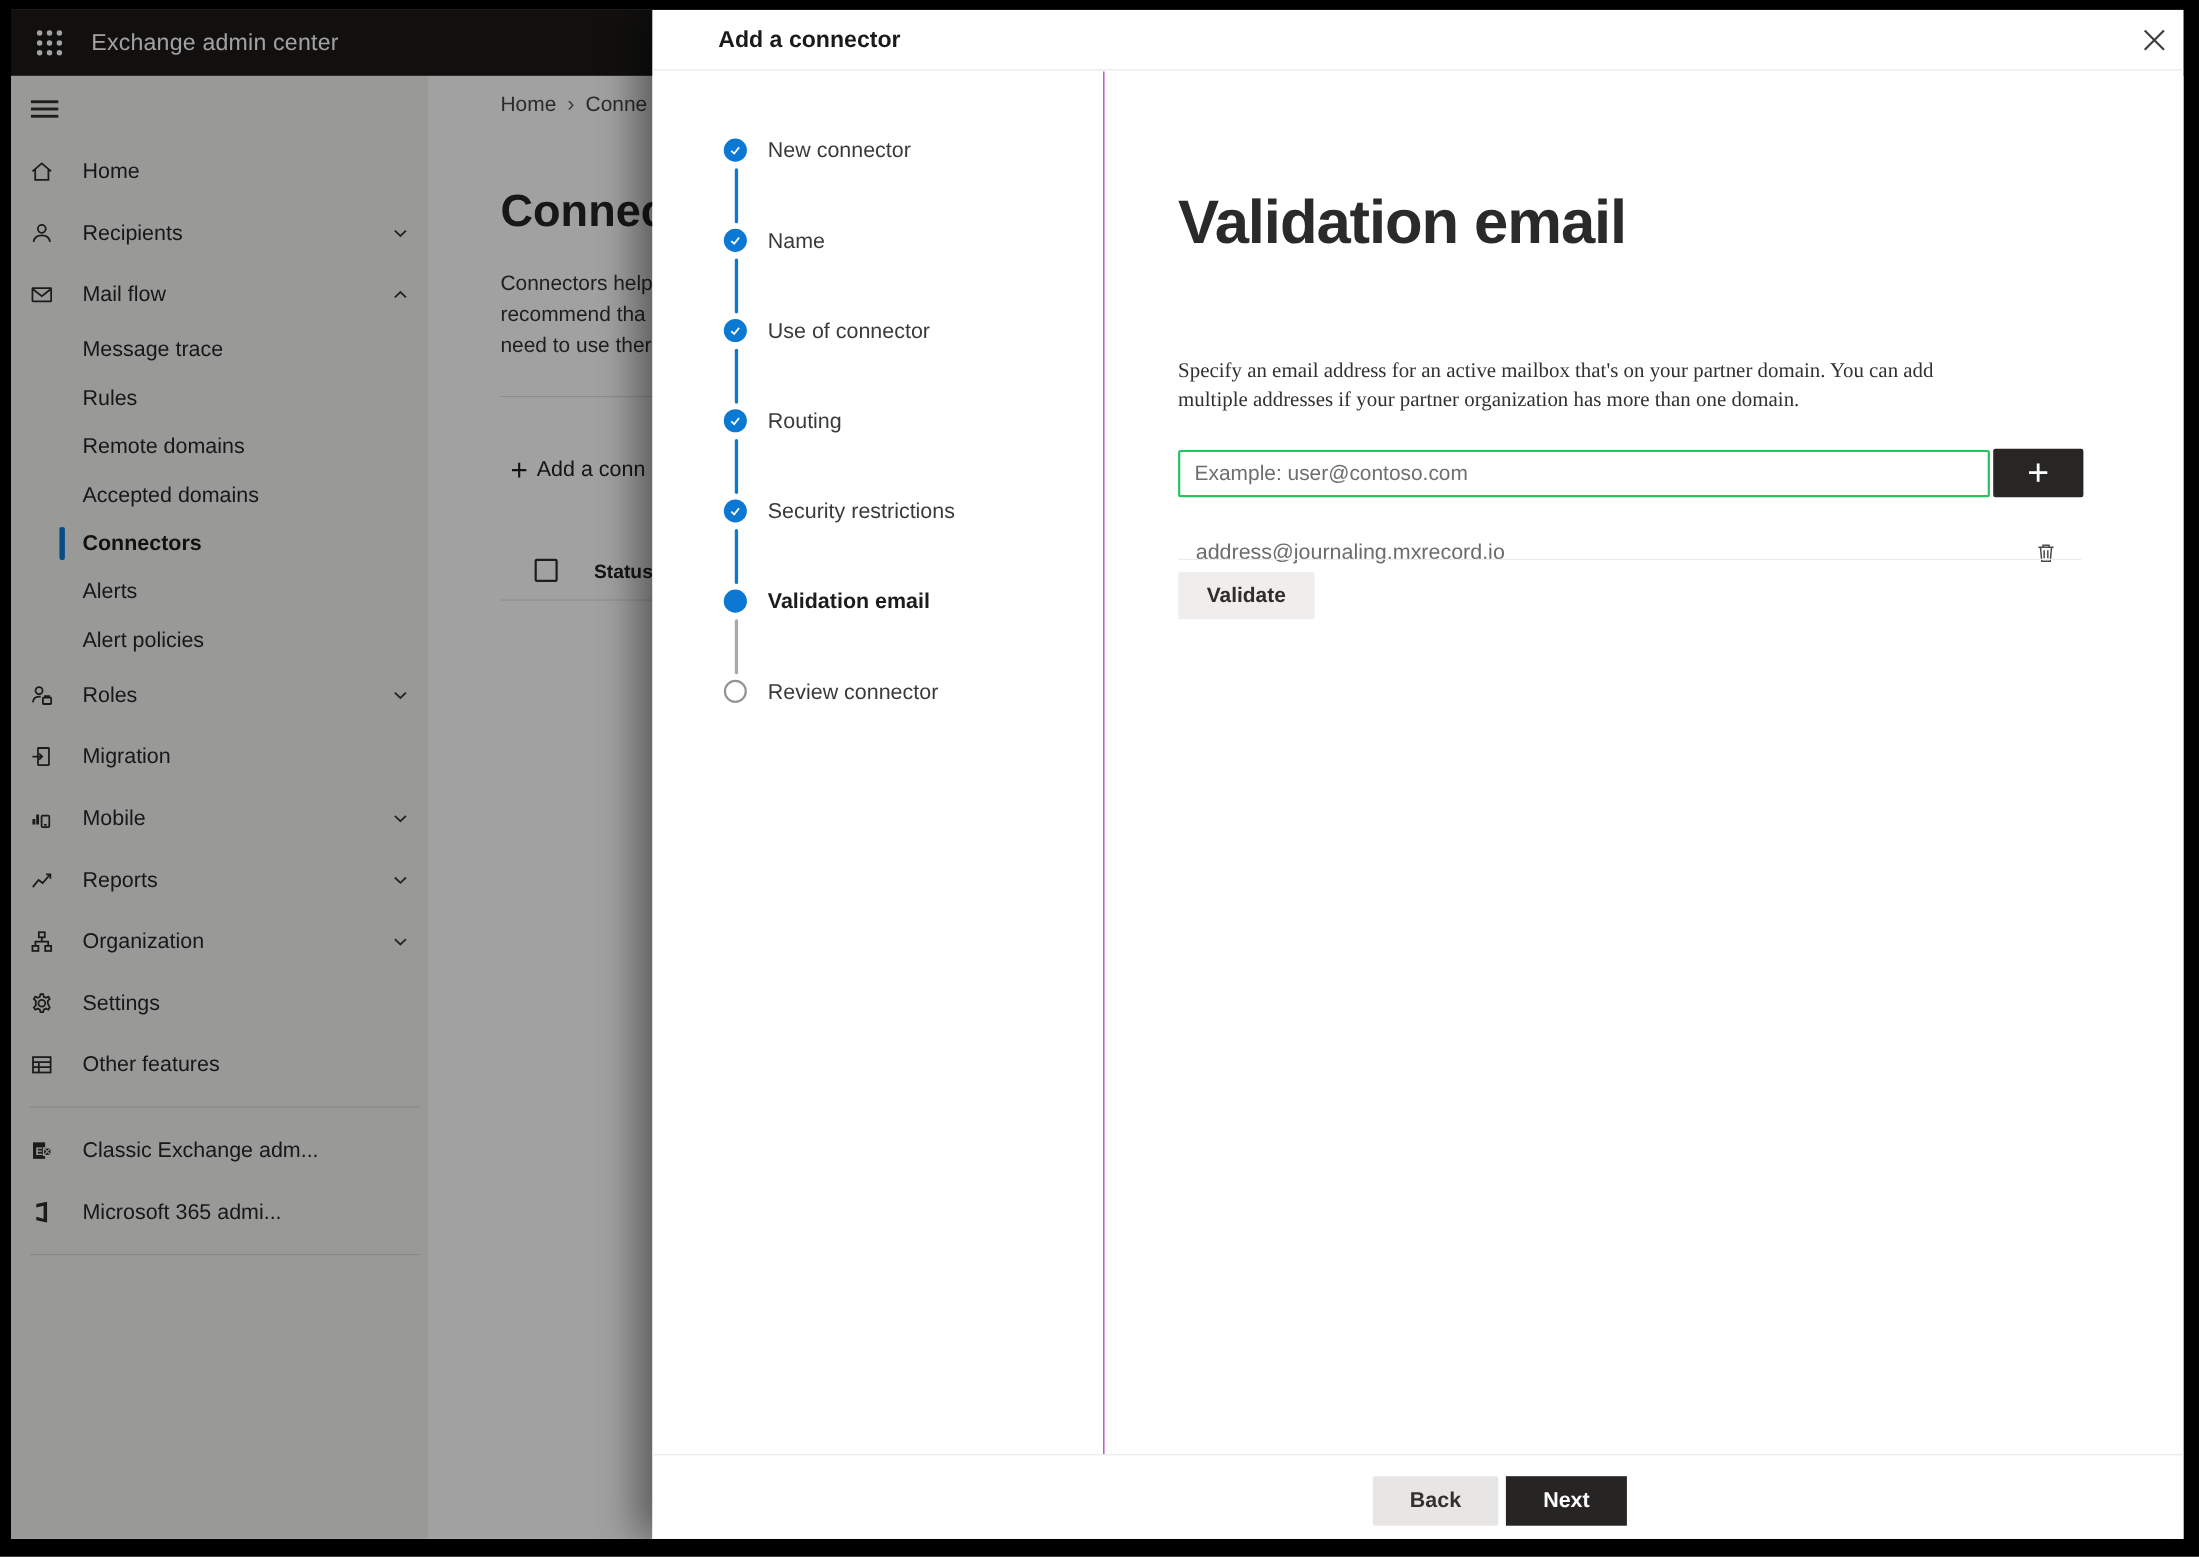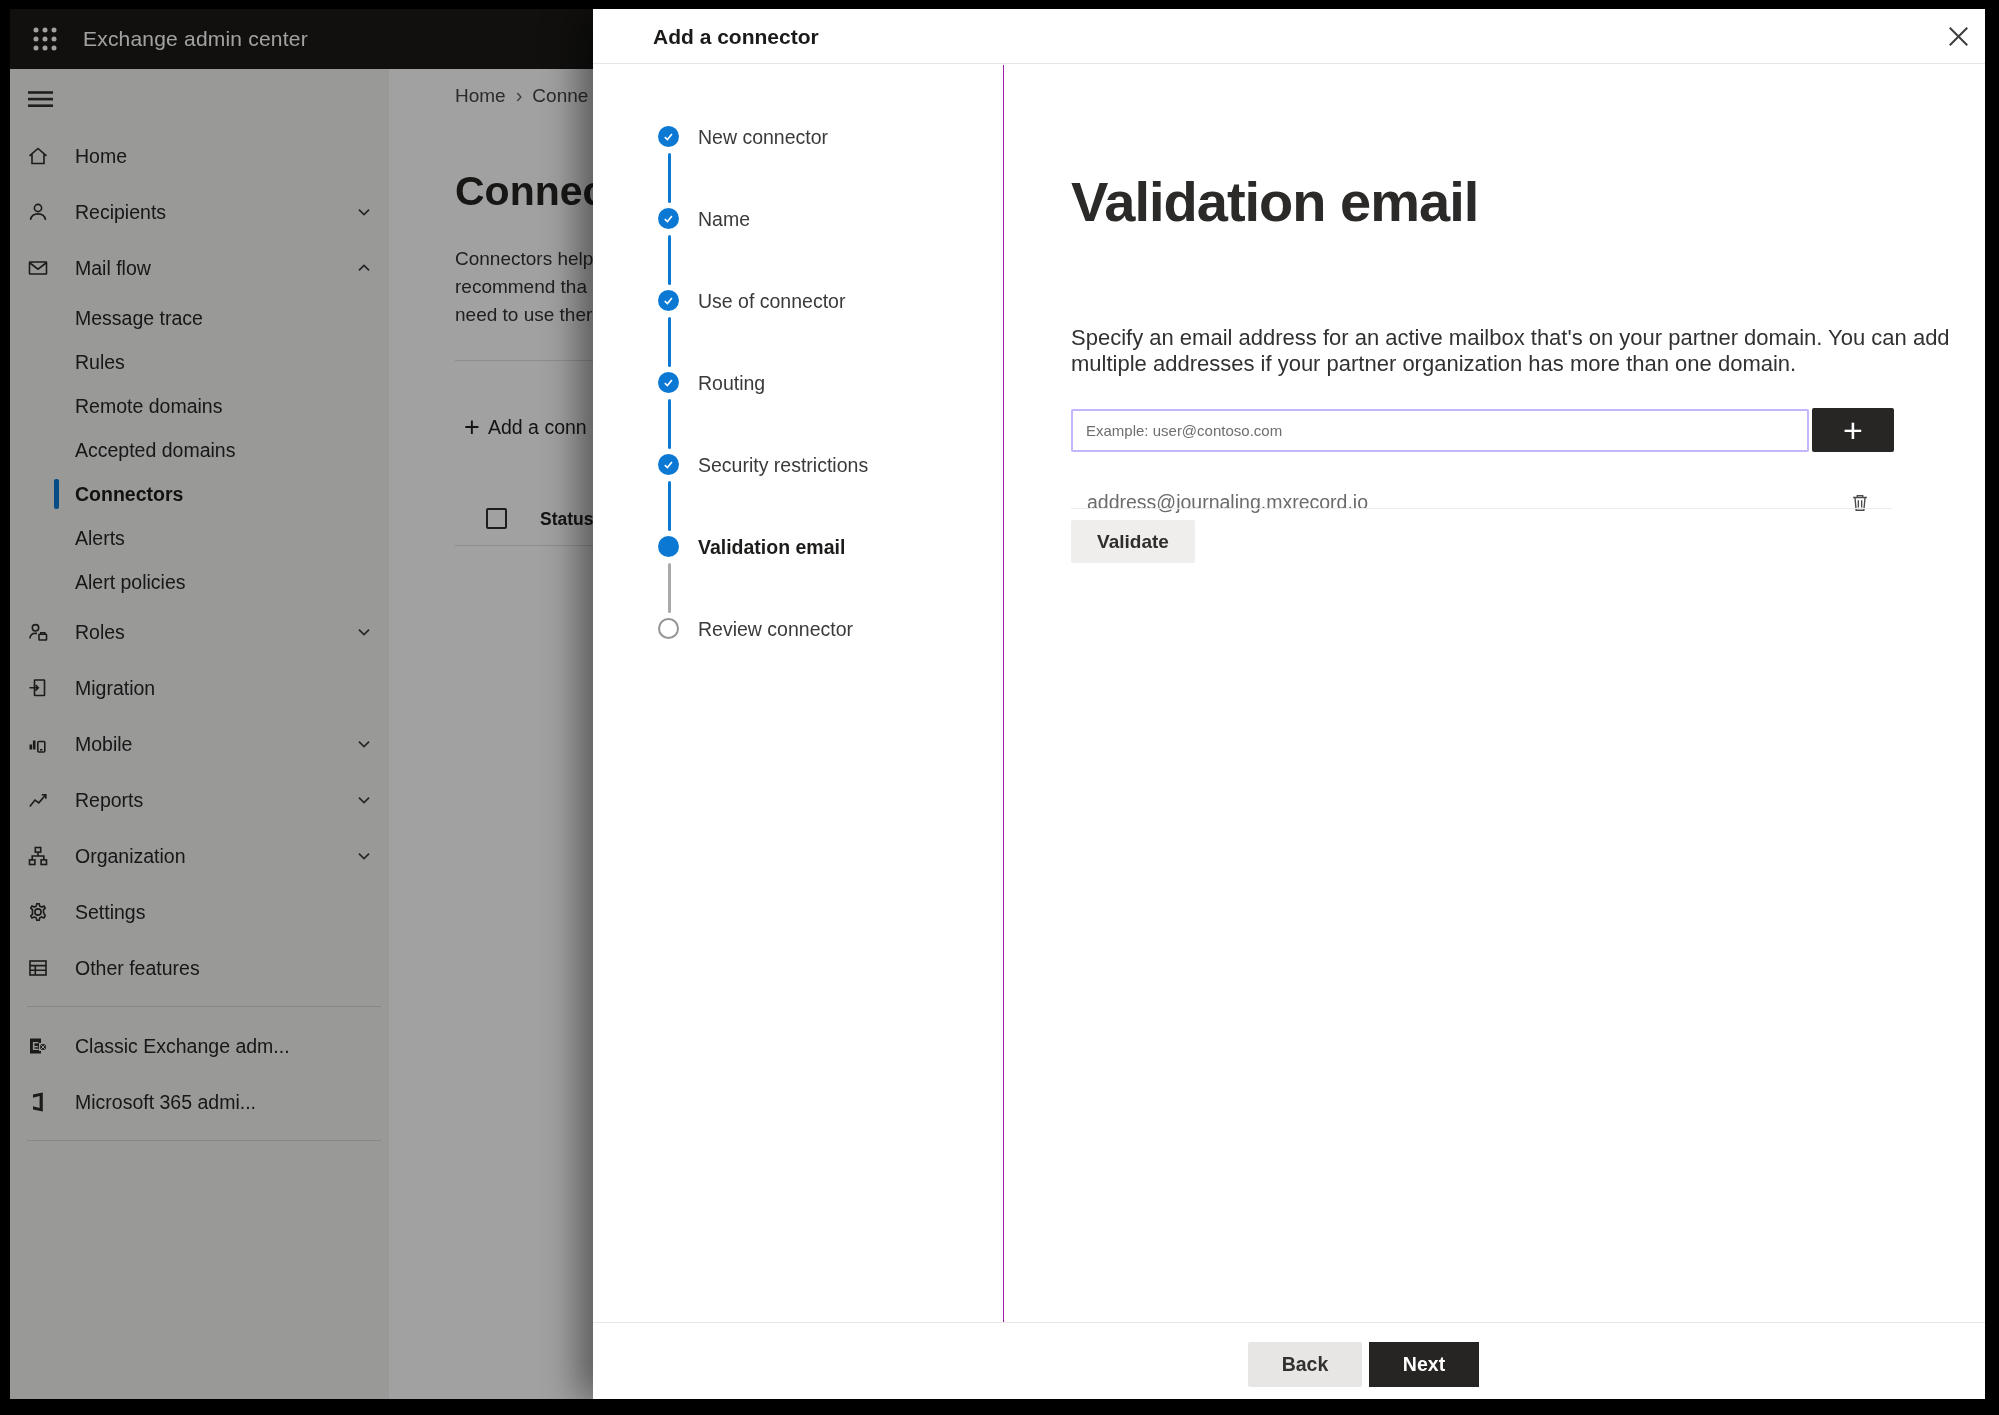--- a/index.html
+++ b/index.html
@@ -57,22 +57,22 @@
   .step-circle { position:absolute; left:65px; top:30px; width:21px; height:21px; border-radius:50%; background:var(--accent,#0b79d4); display:flex; align-items:center; justify-content:center; }
   .step.todo .step-circle { background:#fff; border:2.5px solid #949494; }
   .step-line { position:absolute; left:74.5px; top:57px; width:3px; height:50px; background:var(--accent,#0b79d4); border-radius:2px; }
   .step-line.gray { background:#a9a9a9; }
   .step-label { position:absolute; left:105px; top:0; line-height:82px; font-size:19.5px; color:#3a3a3a; white-space:nowrap; }
   .step.current .step-label { font-weight:bold; color:#1d1c1b; }
 
   
   .content { position:relative; flex:1; }
   .content-heading { position:absolute; left:67px; top:107px; font-size:56px; line-height:60px; font-weight:bold; color:#2b2a29; letter-spacing:-1px; white-space:nowrap; }
-  .content-desc { position:absolute; left:67px; top:260px; font-size:22px; line-height:26px; color:#323130; white-space:nowrap; }
-  .email-input { position:absolute; left:67px; top:344px; width:738px; height:43px; border:2px solid #c4b5fd; border-radius:2px; padding:0 13px; font-size:15px; color:#323130; font-family:"Liberation Sans", sans-serif; outline:none; background:#fff; }
+  .content-desc { position:absolute; left:67px; top:260px; font-size:19px; line-height:26px; color:#323130; white-space:nowrap;font-family:Liberation Serif, serif; }
+  .email-input { position:absolute; left:67px; top:344px; width:738px; height:43px; border:2px solid #22c55e; border-radius:2px; padding:0 13px; font-size:19px; color:#323130; font-family:"Liberation Sans", sans-serif; outline:none; background:#fff; }
   .email-input::placeholder { color:#6e6e6e; }
   .add-email-btn { position:absolute; left:808px; top:343px; width:82px; height:44px; background:#272625; color:#fff; border:none; border-radius:2px; font-size:34px; font-weight:300; line-height:40px; cursor:pointer; font-family:"Liberation Sans", sans-serif; }
   .email-row { position:absolute; left:67px; top:415px; width:822px; height:44px; }
   .email-address { position:absolute; left:16px; top:0; line-height:44px; font-size:19.5px; color:#6b6b6b; white-space:nowrap; }
   .delete-email-btn { position:absolute; left:771px; top:4px; width:36px; height:36px; background:none; border:none; display:flex; align-items:center; justify-content:center; cursor:pointer; }
   .email-divider { position:absolute; left:67px; top:443px; width:821px; height:1px; background:#ececec; }
   .validate-btn { position:absolute; left:67px; top:455px; width:124px; height:43px; background:#efeeec; border:none; border-radius:2px; font-size:19px; font-weight:600; color:#2f2e2d; cursor:pointer; font-family:"Liberation Sans", sans-serif; }
 
   
   .dialog-footer-divider { position:absolute; left:0; right:0; top:1313px; height:1px; background:#e8e8e8; }

